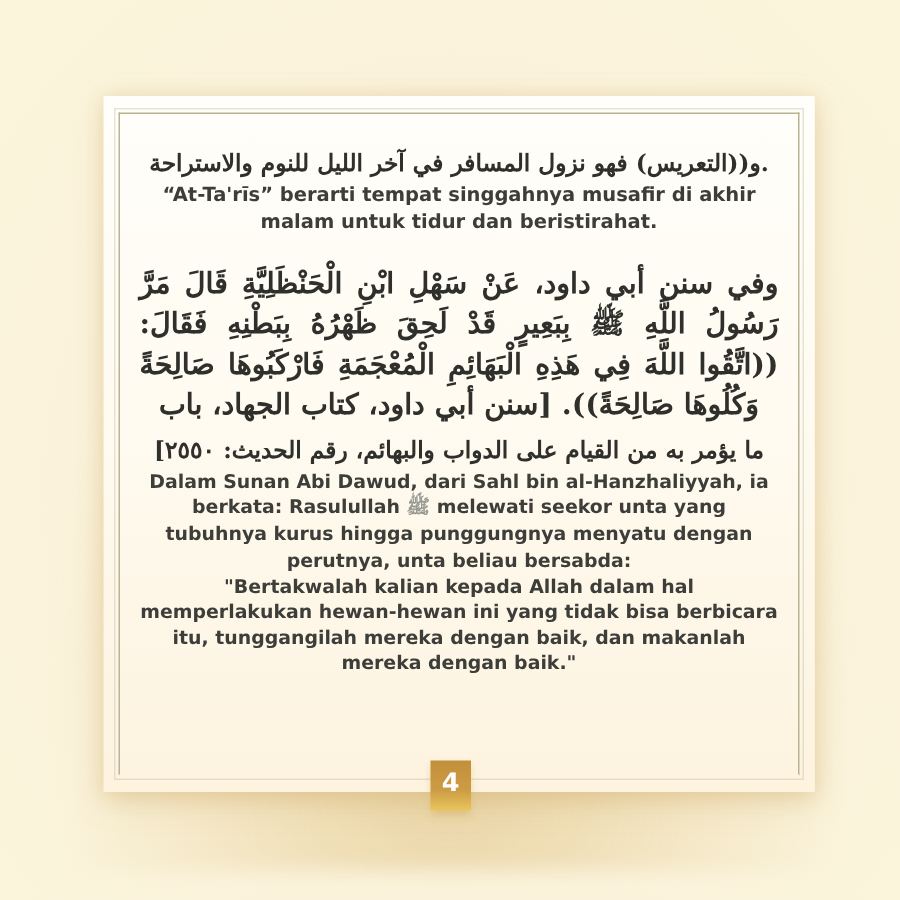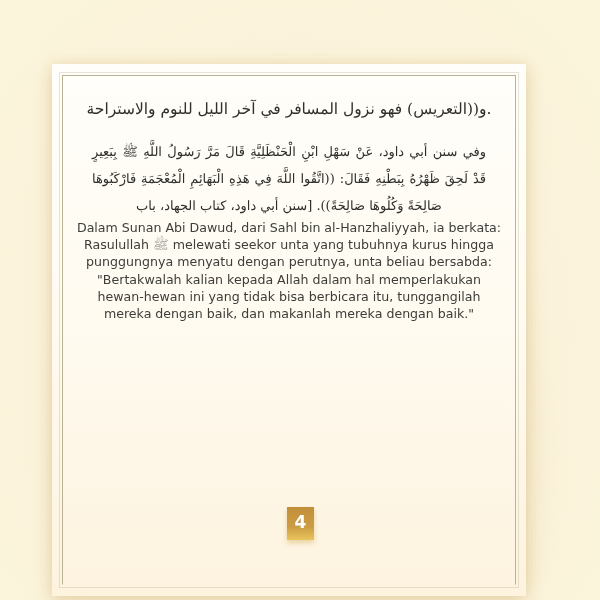--- a/index.html
+++ b/index.html
@@ -12,44 +12,45 @@
   .page-bg {
     position:absolute; inset:0;
     background: radial-gradient(ellipse at 50% 55%, #f6ead0 0%, #faf2da 55%, #fbf5dc 100%);
   }
   .shadow {
     position:absolute; left:40px; top:60px; width:520px; height:520px;
     background: radial-gradient(ellipse at 50% 80%, rgba(214,176,100,0.45) 0%, rgba(230,200,140,0.25) 45%, rgba(250,240,210,0) 72%);
     filter: blur(6px);
   }
   .card {
-    position:absolute; left:52px; top:64px; width:474px; height:532px;
+    position:absolute; left:69px; top:64px; width:474px; height:464px;
     background: linear-gradient(180deg, #fffefa 0%, #fffbf1 45%, #fdf3df 100%);
     box-shadow: 0 6px 18px rgba(200,160,90,0.35), 0 0 10px rgba(220,190,130,0.25);
+    font-weight: bold;
   }
   .inner-border {
     position:absolute; left:10px; top:11px; right:10px; bottom:11px;
     border:1px solid #b9b394;
     outline:1px solid rgba(185,179,148,0.45);
     outline-offset:2px;
     border-bottom-color:transparent;
     outline-color:rgba(185,179,148,0.35);
   }
   .content {
     position:absolute; left:20px; right:20px; top:34px;
     text-align:center; color:#3a3a36;
   }
   .ar {
     font-family:"DejaVu Serif", serif;
     direction:rtl;
     color:#2f2f2c;
   }
   .ar-1 { font-size:15.5px; line-height:22px; margin:0; }
   .id-1 { font-family:"DejaVu Sans", sans-serif; font-size:13px; line-height:18px; margin:2px 10px 0; color:#3d3d3a; }
-  .ar-2 { font-size:13px; line-height:27px; margin:18px 20px 0; text-align:justify; text-align-last:center; }
+  .ar-2 { font-size:19px; line-height:27px; margin:18px 4px 0; text-align:justify; text-align-last:center; }
   .ar-3 { font-size:15.5px; line-height:24px; margin:4px 0 0; }
   .id-2 { font-family:"DejaVu Sans", sans-serif; font-size:12.6px; line-height:17.2px; margin:0 4px; color:#3d3d3a; }
   .saw { color:#9a9a94; font-size:13px; }
   .badge {
     position:absolute; left:287px; top:507px; width:27px; height:33px;
     background: linear-gradient(180deg, #c28f3a 0%, #cc9c44 60%, #e9c45c 100%);
     color:#fff; font-family:"DejaVu Sans", sans-serif; font-weight:bold;
     font-size:17px; line-height:30px; text-align:center;
     box-shadow: 0 3px 5px rgba(210,170,80,0.45);
   }
@@ -58,22 +59,24 @@
 <body>
 
 <div class="page-bg"></div>
 <div class="shadow"></div>
 
 <div class="card">
   <div class="inner-border"></div>
 
   <div class="content">
     <p class="ar ar-1">.و((التعريس) فهو نزول المسافر في آخر الليل للنوم والاستراحة</p>
+    <p class="id-1">“At-Ta'rīs” berarti tempat singgahnya musafir di akhir malam untuk tidur dan beristirahat.</p>
 
     <p class="ar ar-2">وفي سنن أبي داود، عَنْ سَهْلِ ابْنِ الْحَنْظَلِيَّةِ قَالَ مَرَّ رَسُولُ اللَّهِ ﷺ بِبَعِيرٍ قَدْ لَحِقَ ظَهْرُهُ بِبَطْنِهِ فَقَالَ: ((اتَّقُوا اللَّهَ فِي هَذِهِ الْبَهَائِمِ الْمُعْجَمَةِ فَارْكَبُوهَا صَالِحَةً وَكُلُوهَا صَالِحَةً)). [سنن أبي داود، كتاب الجهاد، باب</p>
+    <p class="ar ar-3">ما يؤمر به من القيام على الدواب والبهائم، رقم الحديث: ٢٥٥٠]</p>
 
     <p class="id-2">
       <span>Dalam Sunan Abi Dawud, dari Sahl bin al-Hanzhaliyyah, ia berkata: Rasulullah</span>
       <span class="saw">ﷺ</span>
       <span>melewati seekor unta yang tubuhnya kurus hingga punggungnya menyatu dengan perutnya, unta beliau bersabda:</span>
       <br>
       <span>"Bertakwalah kalian kepada Allah dalam hal memperlakukan hewan-hewan ini yang tidak bisa berbicara itu, tunggangilah mereka dengan baik, dan makanlah mereka dengan baik."</span>
       <br>
     </p>
   </div>

